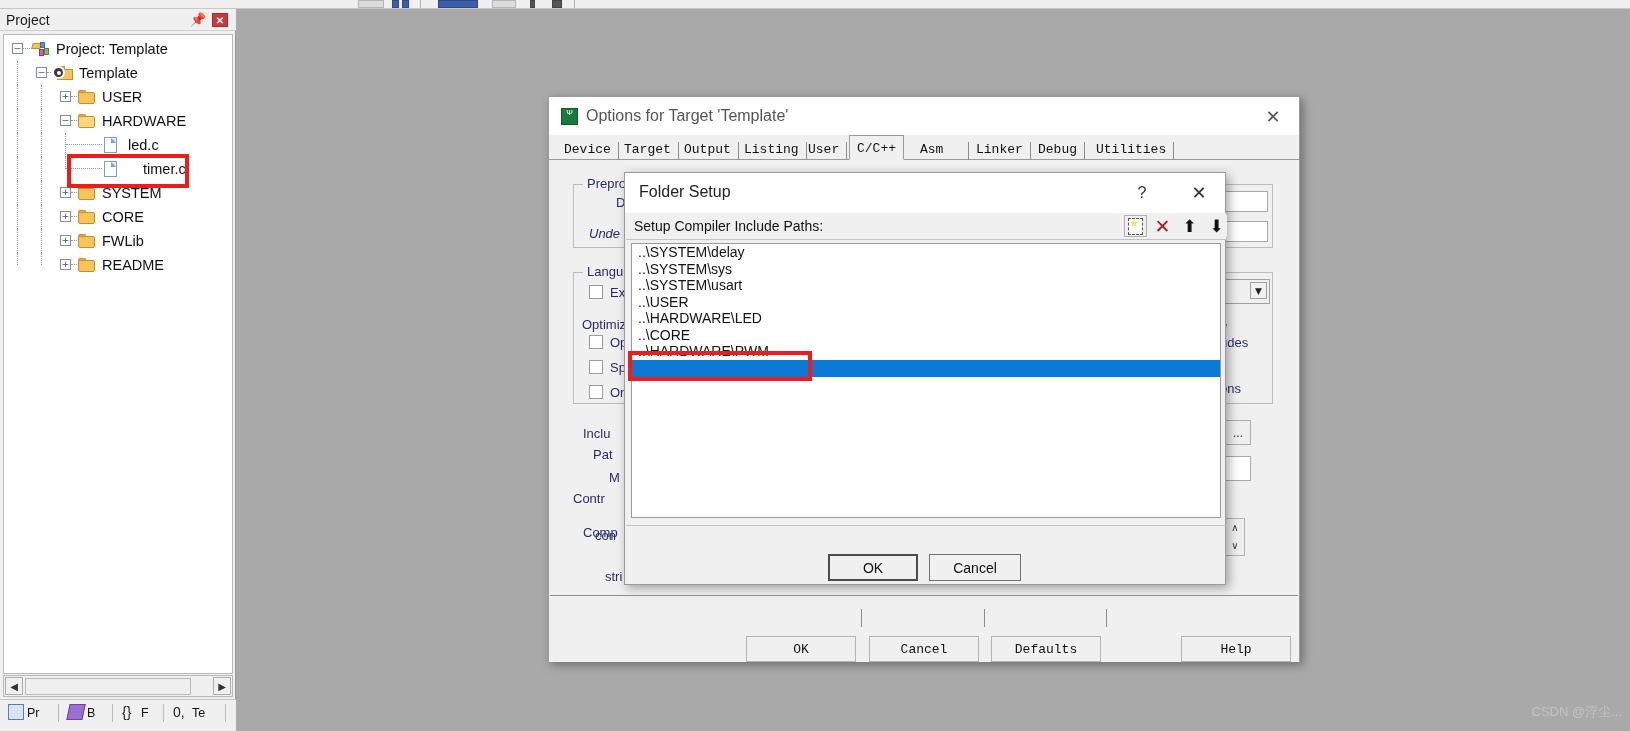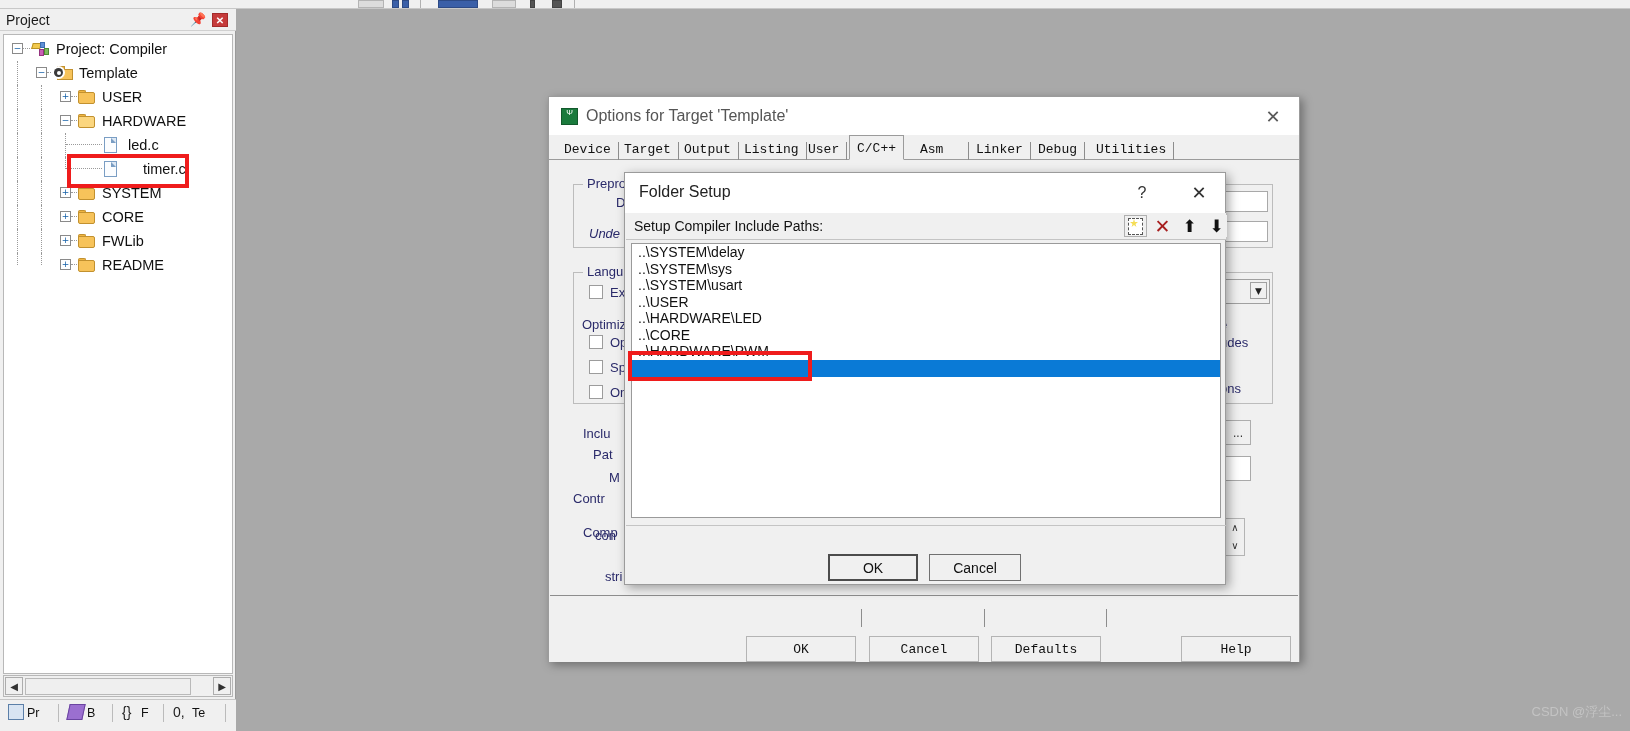--- a/index.html
+++ b/index.html
@@ -344,21 +344,21 @@
 
     <div class="tree-row" style="margin-top:2px;">
       <div class="tree-toggle" style="left:8px;">−</div>
       <div class="guide-h" style="left:19px;width:9px;"></div>
       <div class="ico-proj" style="left:28px;">
         <div class="d1"></div>
           <div class="d2"></div>
           <div class="d3"></div>
           <div class="d4"></div>
       </div>
-      <div class="tree-label" style="left:52px;">Project: Compiler</div>
+      <div class="tree-label" style="left:52px;">Project: Template</div>
     </div>
 
     <div class="tree-row">
       <div class="guide" style="left:13px;"></div>
       <div class="tree-toggle" style="left:32px;">−</div>
       <div class="guide-h" style="left:43px;width:8px;"></div>
       <div class="ico-grp" style="left:50px;">
         <div class="tab"></div>
           <div class="body"></div>
           <div class="gear"></div>

